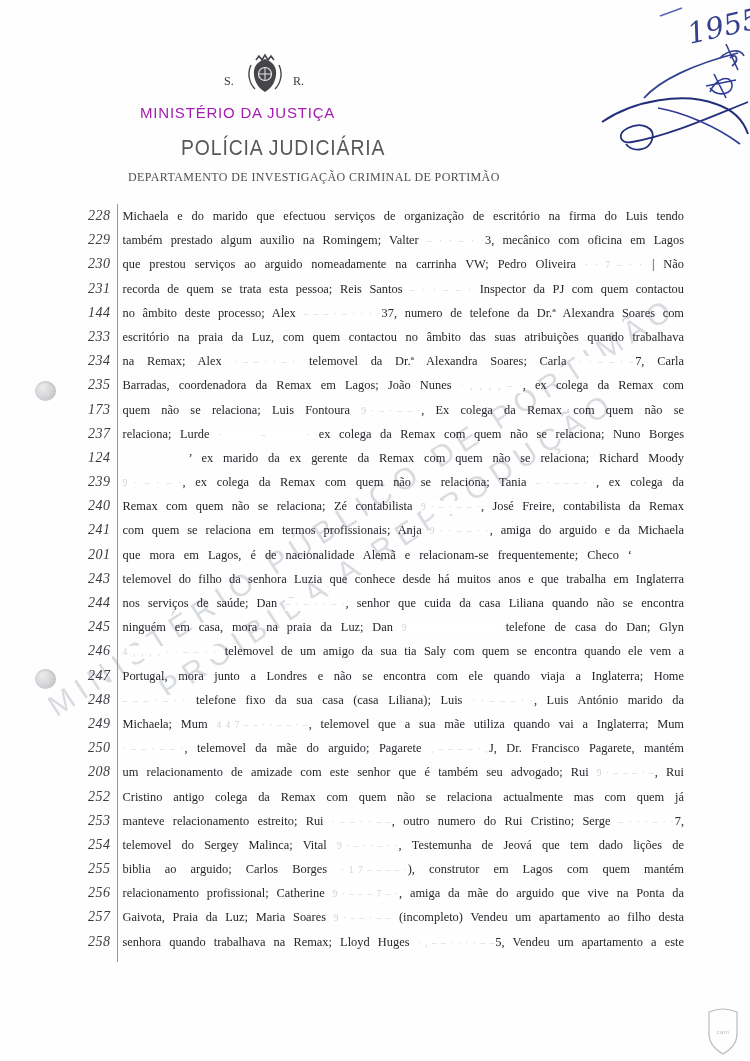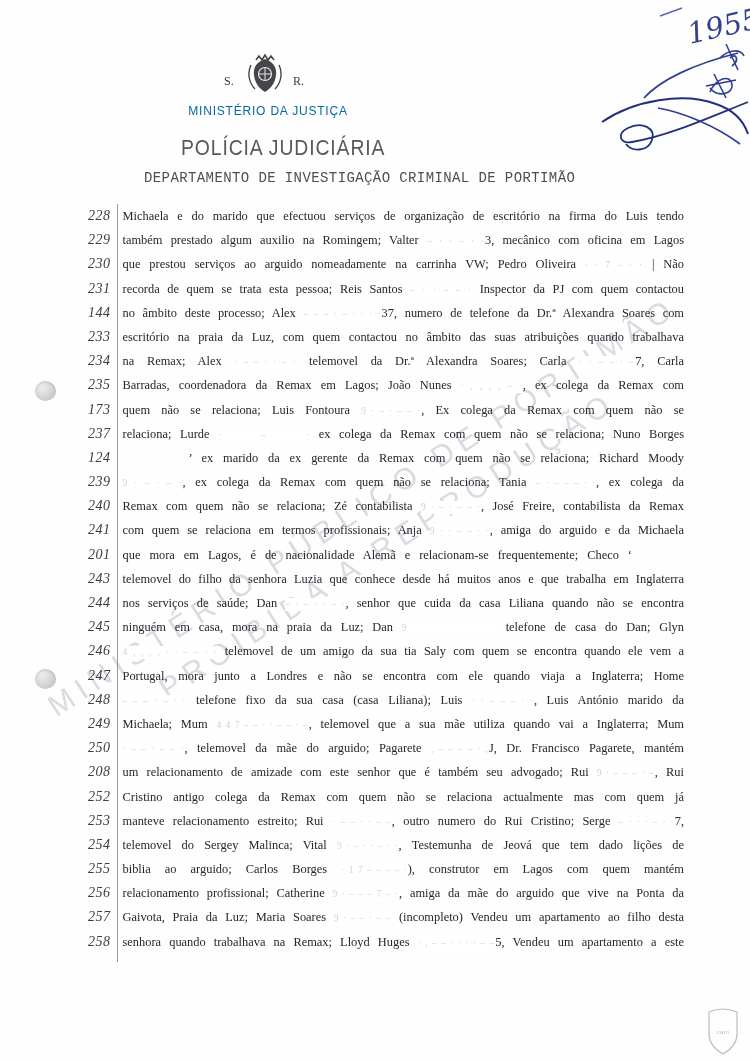--- a/index.html
+++ b/index.html
@@ -7,27 +7,27 @@
         font-family:"Liberation Serif",serif;}
   
   .watermark{position:absolute;left:-5px;top:480px;width:760px;z-index:1;
              transform:rotate(-33deg);text-align:center;pointer-events:none;
              color:rgba(164,171,184,0.42);font-family:"Liberation Sans",sans-serif;
              font-size:30px;line-height:46px;letter-spacing:7px;white-space:nowrap;}
   
   .hdr-s{position:absolute;left:224px;top:74px;font-size:12px;color:#3a3a3a;z-index:2;}
   .hdr-r{position:absolute;left:293px;top:74px;font-size:12px;color:#3a3a3a;z-index:2;}
   .crest{position:absolute;left:243px;top:53px;z-index:2;}
-  .ministry{position:absolute;left:140px;top:104px;width:256px;text-align:center;z-index:2;
-            font-family:"Liberation Sans",sans-serif;font-size:12px;letter-spacing:0.8px;color:#0369a1;}
+  .ministry{position:absolute;left:140px;top:104px;width:256px;text-align:left;z-index:2;
+            font-family:"Liberation Sans",sans-serif;font-size:15px;letter-spacing:0.8px;color:#a21caf;}
   .org-title{position:absolute;left:181px;top:136px;z-index:2;
              font-family:"Liberation Sans",sans-serif;font-size:21.5px;letter-spacing:1px;
              color:#585858;transform:scaleX(0.9);transform-origin:left top;white-space:nowrap;}
-  .dept{position:absolute;left:144px;top:170px;z-index:2;
-        font-family:Liberation Mono, monospace;font-size:14px;letter-spacing:0.4px;color:#4e4e4e;}
+  .dept{position:absolute;left:128px;top:170px;z-index:2;
+        font-family:Liberation Serif, serif;font-size:12px;letter-spacing:0.4px;color:#4e4e4e;}
   
   .handwriting{position:absolute;left:598px;top:0;z-index:3;}
   
   .hole{position:absolute;width:21px;height:20px;border-radius:50%;z-index:4;
         background:radial-gradient(circle at 35% 32%,#eceded 0%,#d6d8da 45%,#c2c4c8 80%,#babcc0 100%);
         box-shadow:inset 0 1px 2px rgba(0,0,0,0.12);}
   .hole1{left:35px;top:381px;} .hole2{left:35px;top:669px;}
   
   .doc{position:absolute;left:88px;top:204px;width:596px;z-index:2;}
   .rule{position:absolute;left:29px;top:0;bottom:-8px;width:1px;background:#96969c;}

